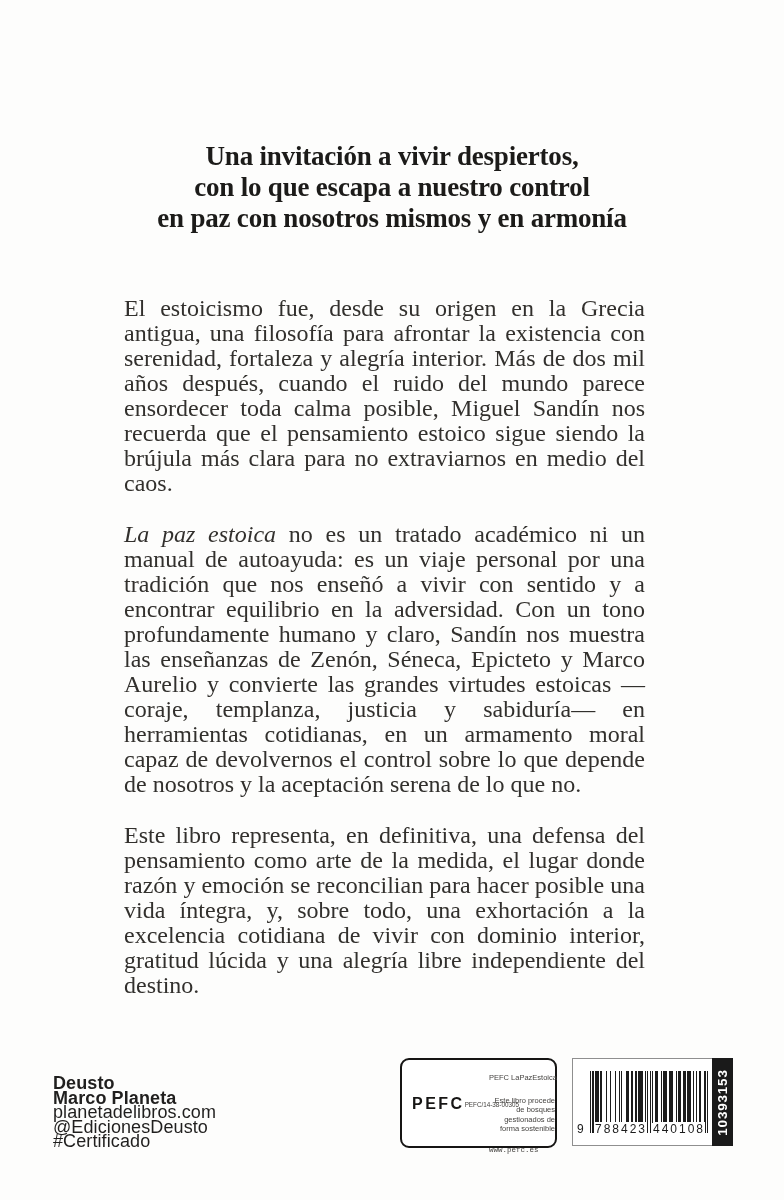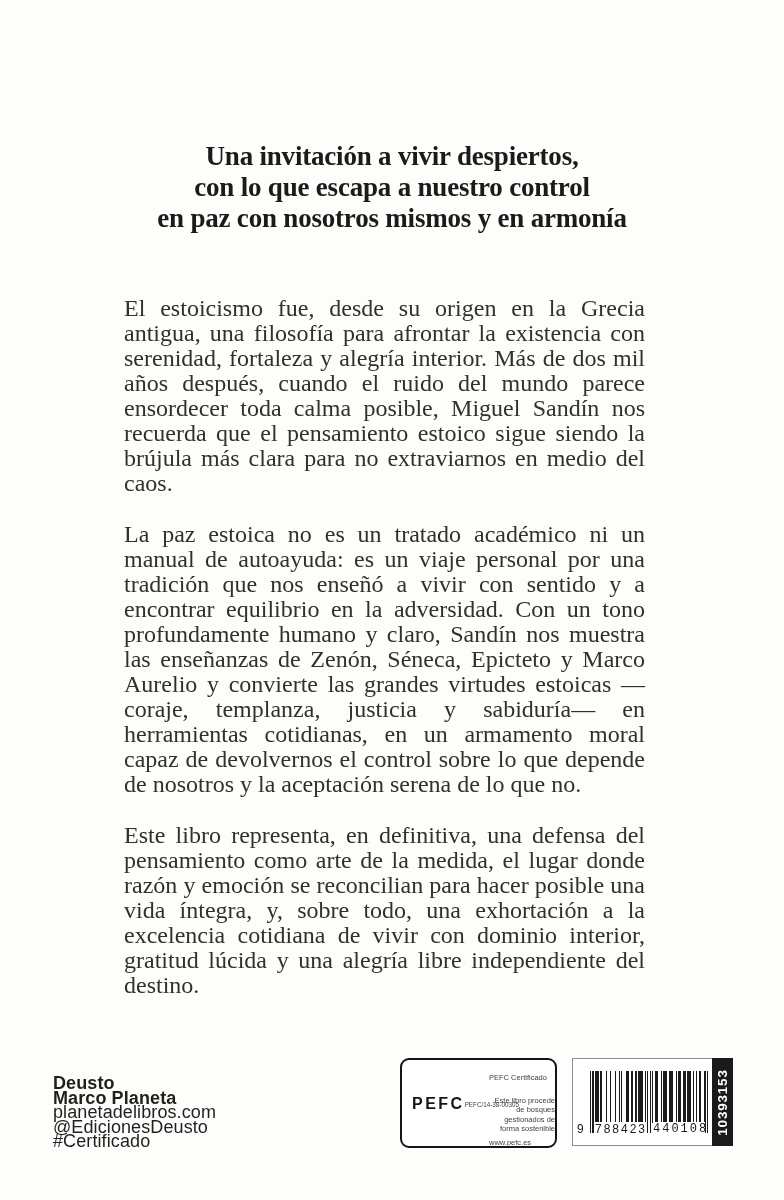--- a/index.html
+++ b/index.html
@@ -38,21 +38,21 @@
     width: 521px;
     font-size: 24px;
     line-height: 25px;
     color: #32302d;
     text-align: justify;
     hyphens: auto;
     -webkit-hyphens: auto;
   }
   .synopsis p { margin: 0 0 26px 0; }
   .synopsis p:last-child { margin-bottom: 0; }
-  .book-title-italic { }
+  .book-title-italic { font-style: italic; }
 
   
   .publisher {
     position: absolute;
     left: 53px;
     top: 1076px;
     font-family: "Liberation Sans", sans-serif;
     font-size: 18px;
     line-height: 14.5px;
     color: #201f1e;
@@ -98,21 +98,21 @@
   .pefc-right {
     flex: 1;
     padding-left: 9px;
     padding-top: 7px;
     font-size: 7.5px;
     line-height: 9.5px;
     color: #454340;
   }
   .pefc-certified { white-space: nowrap; }
   .pefc-claim { margin-top: 13px; width: 66px; text-align: right; }
-  .pefc-url { margin-top: 4px; }
+  .pefc-url { margin-top: 12px; font-family: Liberation Mono, monospace; }
 
   
   .barcode-box {
     position: absolute;
     left: 572px;
     top: 1058px;
     width: 161px;
     height: 88px;
     background: #fff;
     border: 1px solid #8f8f8f;
@@ -129,21 +129,21 @@
     position: absolute;
     font-family: "Liberation Sans", sans-serif;
     font-size: 12px;
     font-weight: 400;
     color: #1c1c1c;
     top: 63px;
     background: #fff;
   }
   .d-first { left: 4px; }
   .d-left  { left: 22px; width: 52px; letter-spacing: 2px; }
-  .d-right { left: 80px; width: 52px; text-align: center; letter-spacing: 2px; font-family: Liberation Mono, monospace; }
+  .d-right { left: 80px; width: 52px; text-align: center; letter-spacing: 2px; }
   .barcode-strip {
     position: absolute;
     right: -1px;
     top: -1px;
     bottom: -1px;
     width: 21px;
     background: #1a1a1a;
     display: flex;
     align-items: center;
     justify-content: center;
@@ -190,21 +190,21 @@
         <circle cx="22" cy="24" r="9" fill="#161514"></circle>
         <rect x="20" y="31" width="4" height="13" fill="#161514"></rect>
         <polygon points="40,10 47,22 33,22" fill="#161514"></polygon>
         <polygon points="40,16 50,31 30,31" fill="#161514"></polygon>
         <rect x="38" y="31" width="4" height="13" fill="#161514"></rect>
       </svg>
       <div class="pefc-wordmark">PEFC</div>
       <div class="pefc-license">PEFC/14-38-00305</div>
     </div>
     <div class="pefc-right">
-      <div class="pefc-certified">PEFC Certificado</div>
+      <div class="pefc-certified">PEFC LaPazEstoica</div>
       <div class="pefc-claim">Este libro procede de bosques gestionados de forma sostenible</div>
       <div class="pefc-url">www.pefc.es</div>
     </div>
   </div>
 
   <div class="barcode-box">
     <div class="bars-wrap">
       <svg viewBox="0 0 95 62" preserveAspectRatio="none" xmlns="http://www.w3.org/2000/svg">
           <rect x="0" y="0" width="1.02" height="62"></rect>
           <rect x="2" y="0" width="1.02" height="62"></rect>

